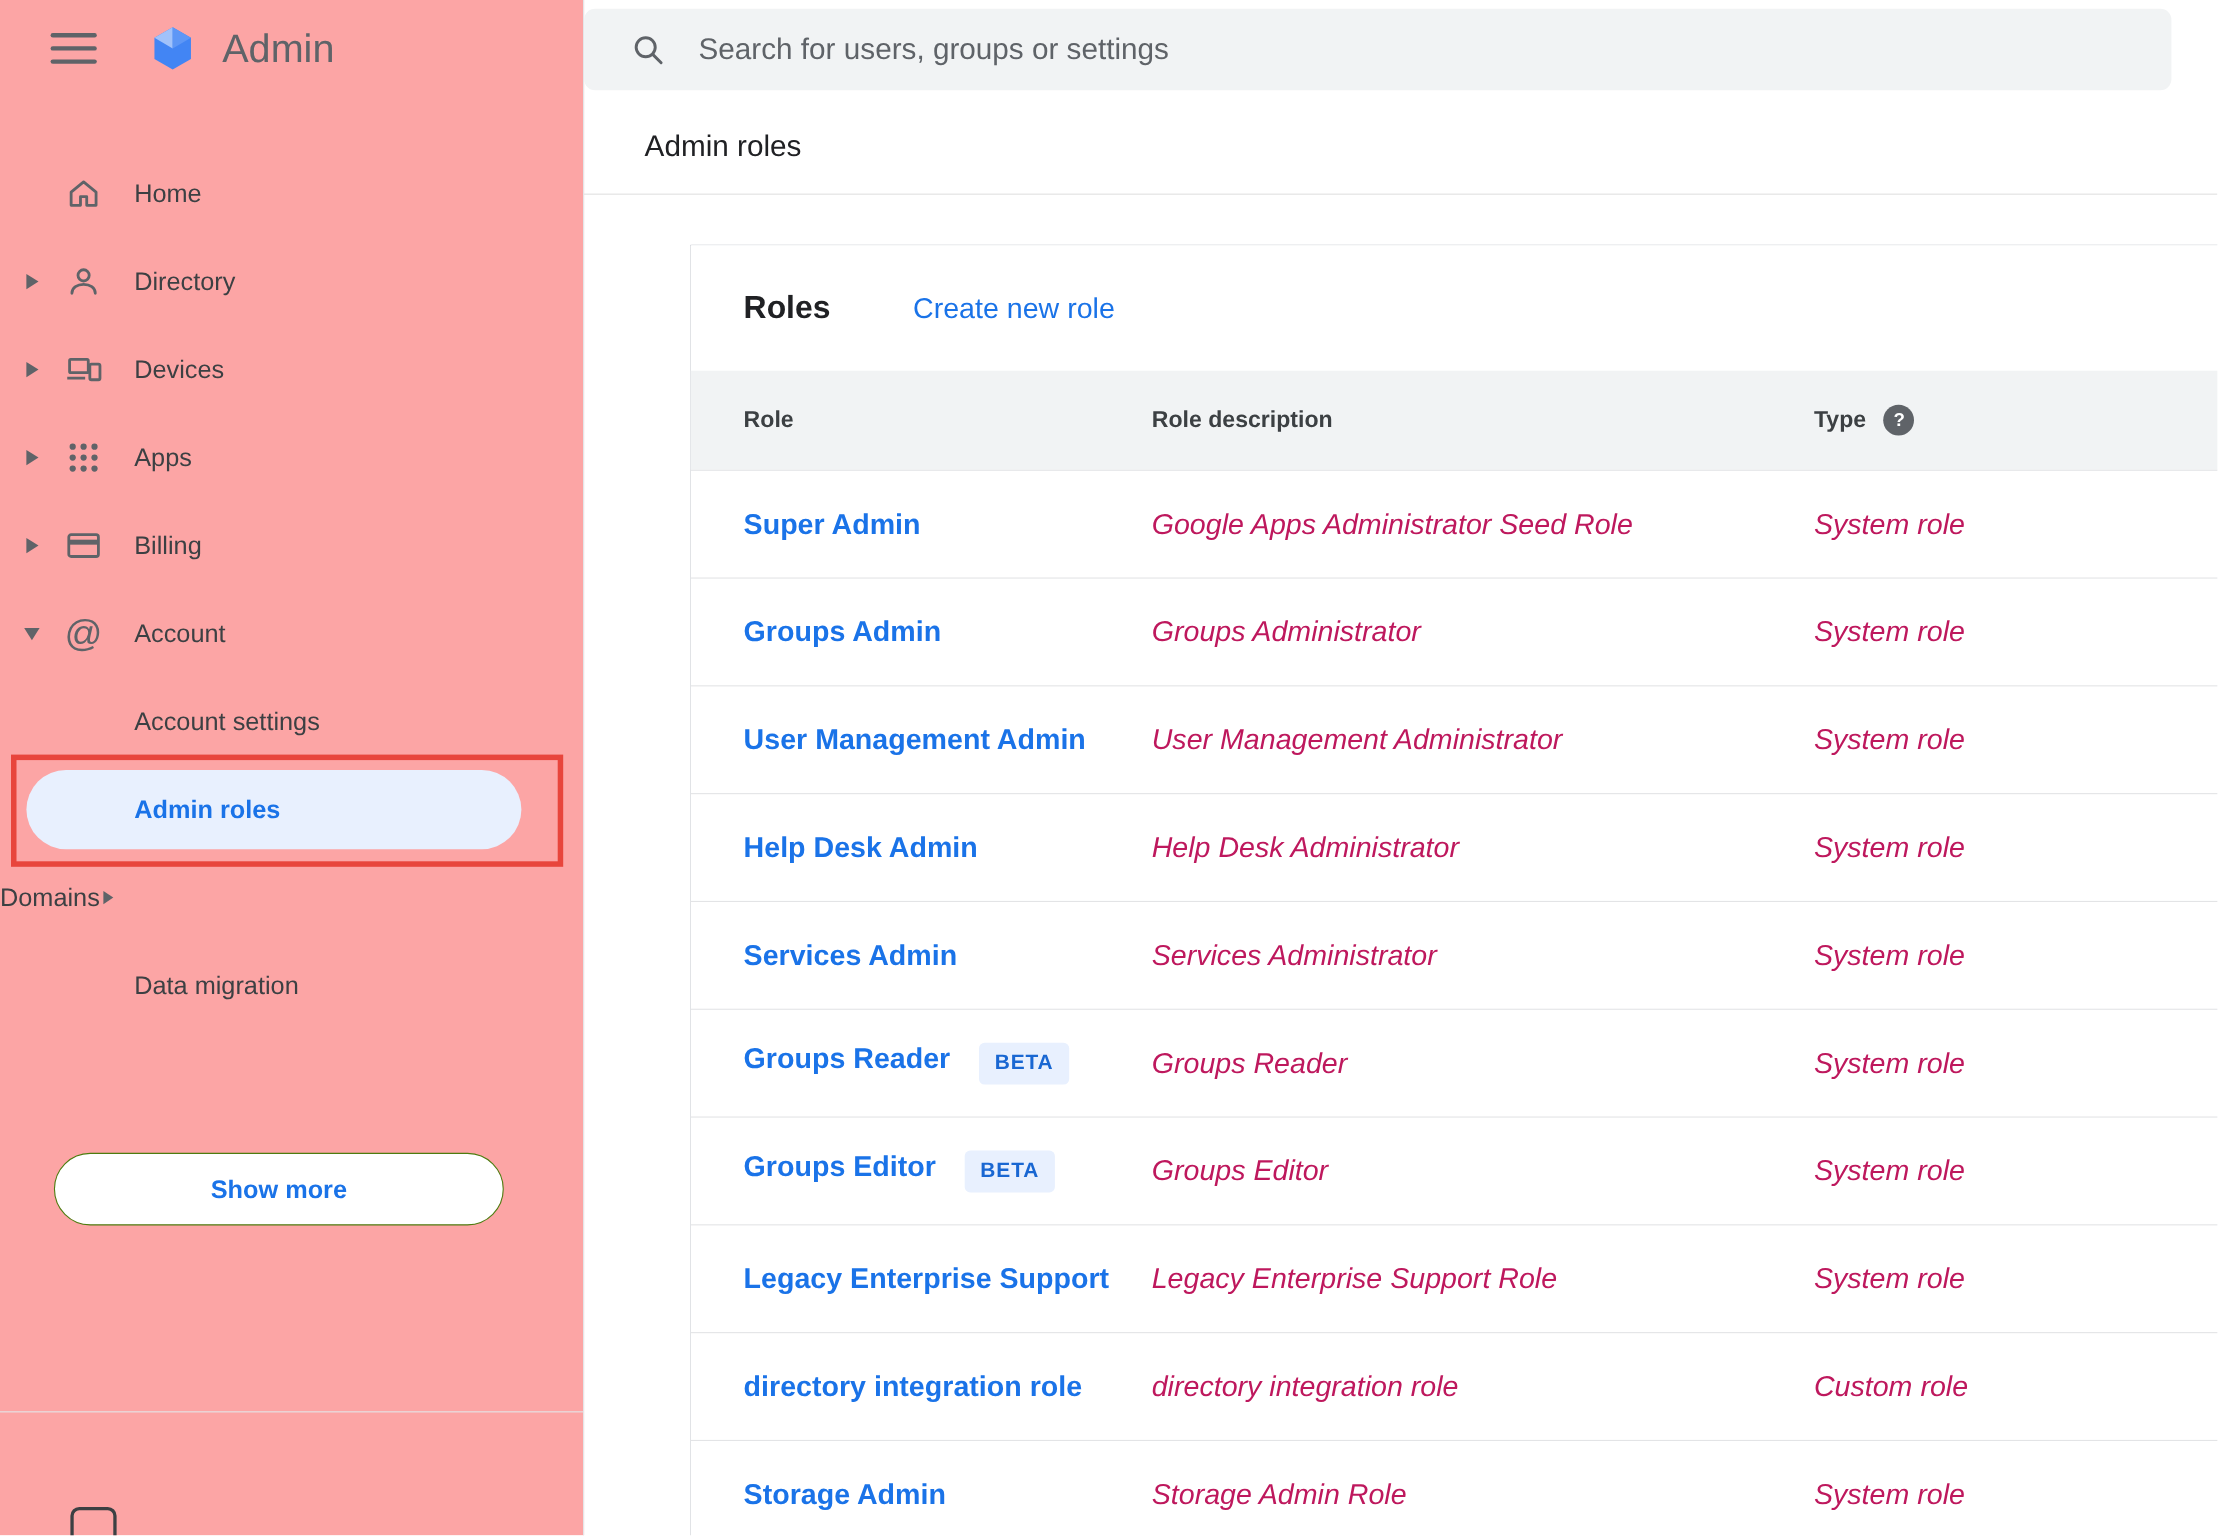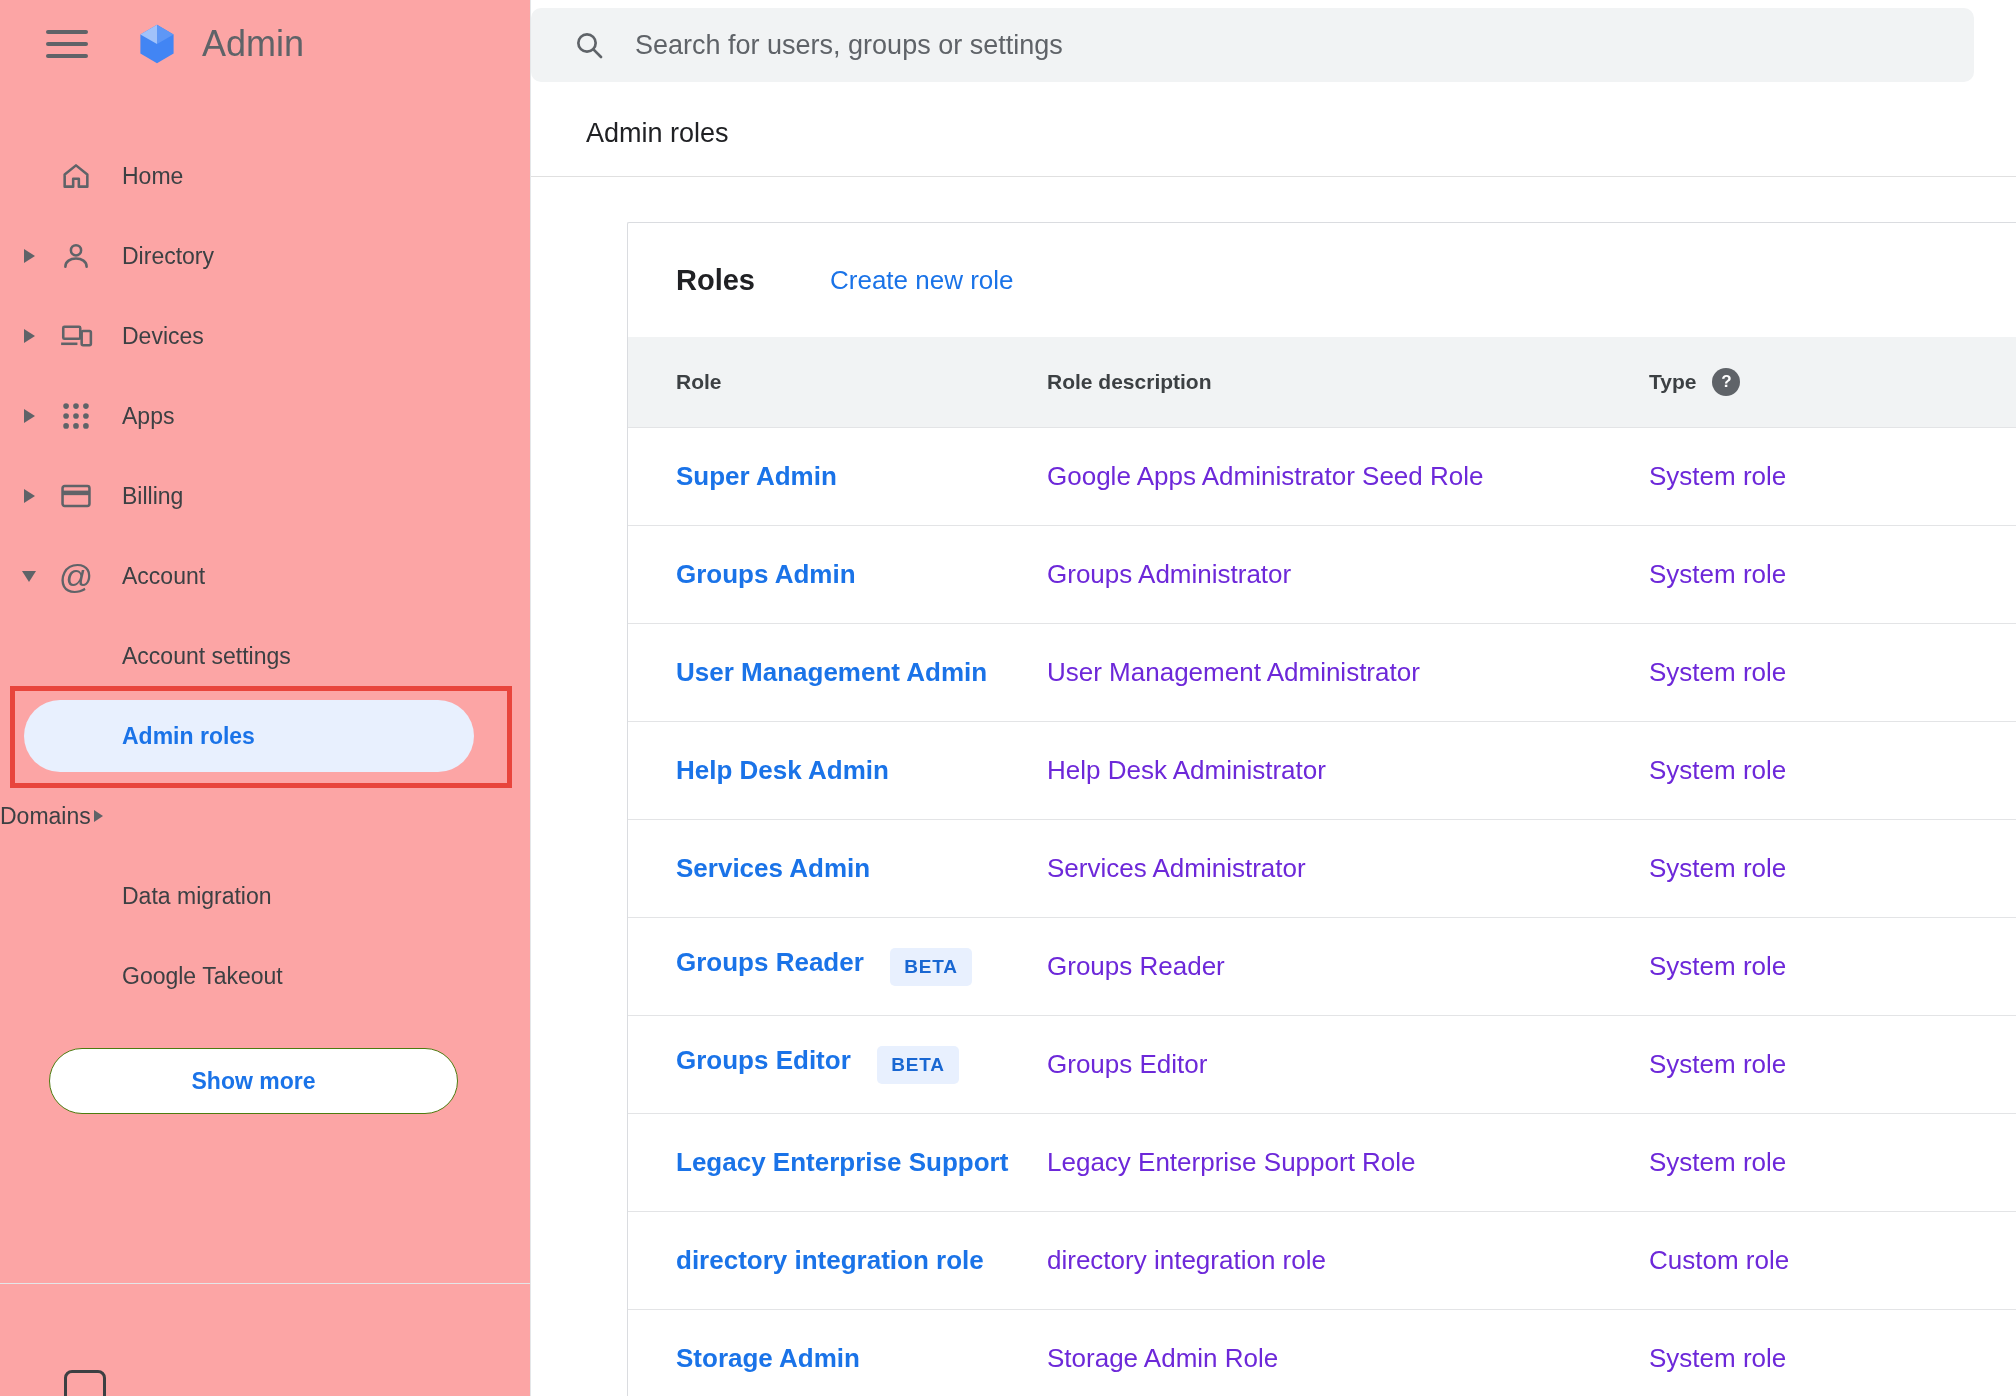--- a/index.html
+++ b/index.html
@@ -54,21 +54,21 @@
 
   .grid-row { display:grid; grid-template-columns:371px 602px 1fr; padding-left:48px; align-items:center; }
   .table-header { height:90px; background:#f1f3f4; }
   .th { font-size:21px; font-weight:700; color:#3c4043; }
   .type-head { display:flex; align-items:center; }
   .help-circle { margin-left:16px; width:28px; height:28px; border-radius:50%; background:#5f6368; color:#fff; font-size:17px; font-weight:700; display:inline-flex; align-items:center; justify-content:center; cursor:pointer; }
 
   .table-row { height:98px; border-top:1px solid #e3e4e6; }
   .role-link { font-size:26px; color:#1a73e8; text-decoration:none; cursor:pointer;font-weight:bold; }
   .beta-badge { display:inline-block; margin-left:22px; background:#e8f0fe; color:#1967d2; font-size:19px; font-weight:700; letter-spacing:0.8px; padding:8px 14px; border-radius:5px; vertical-align:middle; }
-  .cell-desc, .cell-type { font-size:26px; color:#6d28d9; }
+  .cell-desc, .cell-type { font-size:26px; color:#be185d;font-style:italic; }
 </style>
 </head>
 <body>
 
 <div class="screen">
 
   <aside class="sidebar">
     <div class="sidebar-header">
       <div class="hamburger">
         <span></span>
@@ -179,23 +179,20 @@
 
       <div class="sub-item domains">
         <span class="chev-right domains-chev"></span>
         <span class="sub-label">Domains</span>
       </div>
 
       <div class="sub-item">
         <span class="sub-label">Data migration</span>
       </div>
 
-      <div class="sub-item">
-        <span class="sub-label">Google Takeout</span>
-      </div>
     </nav>
 
     <div class="annotation-box"></div>
 
     <button class="show-more">Show more</button>
 
     <div class="sidebar-divider"></div>
     <div class="partial-icon"></div>
   </aside>
 

